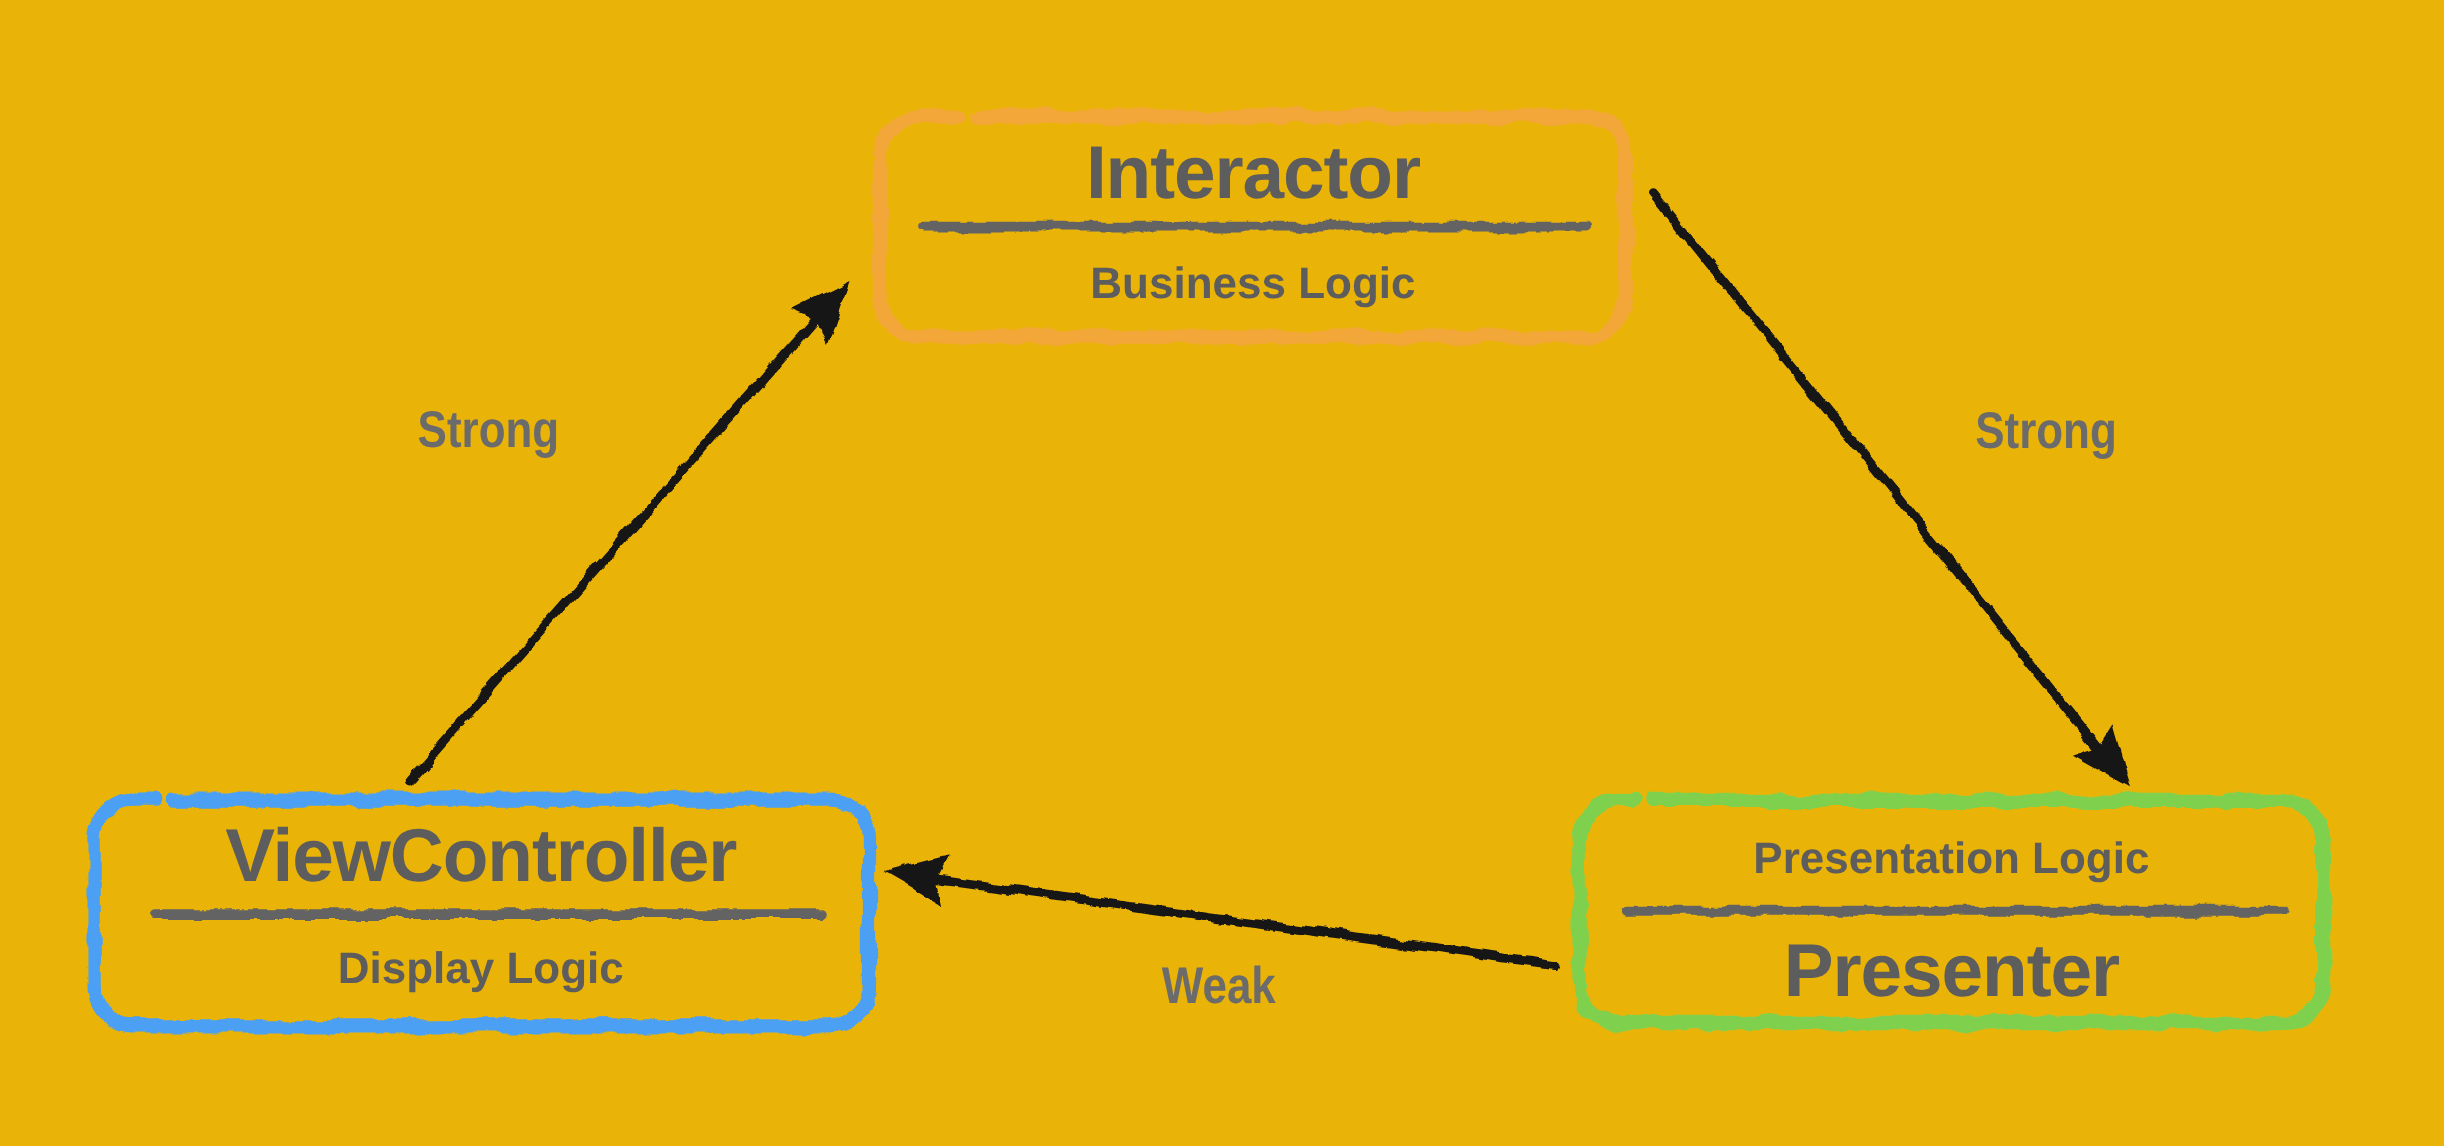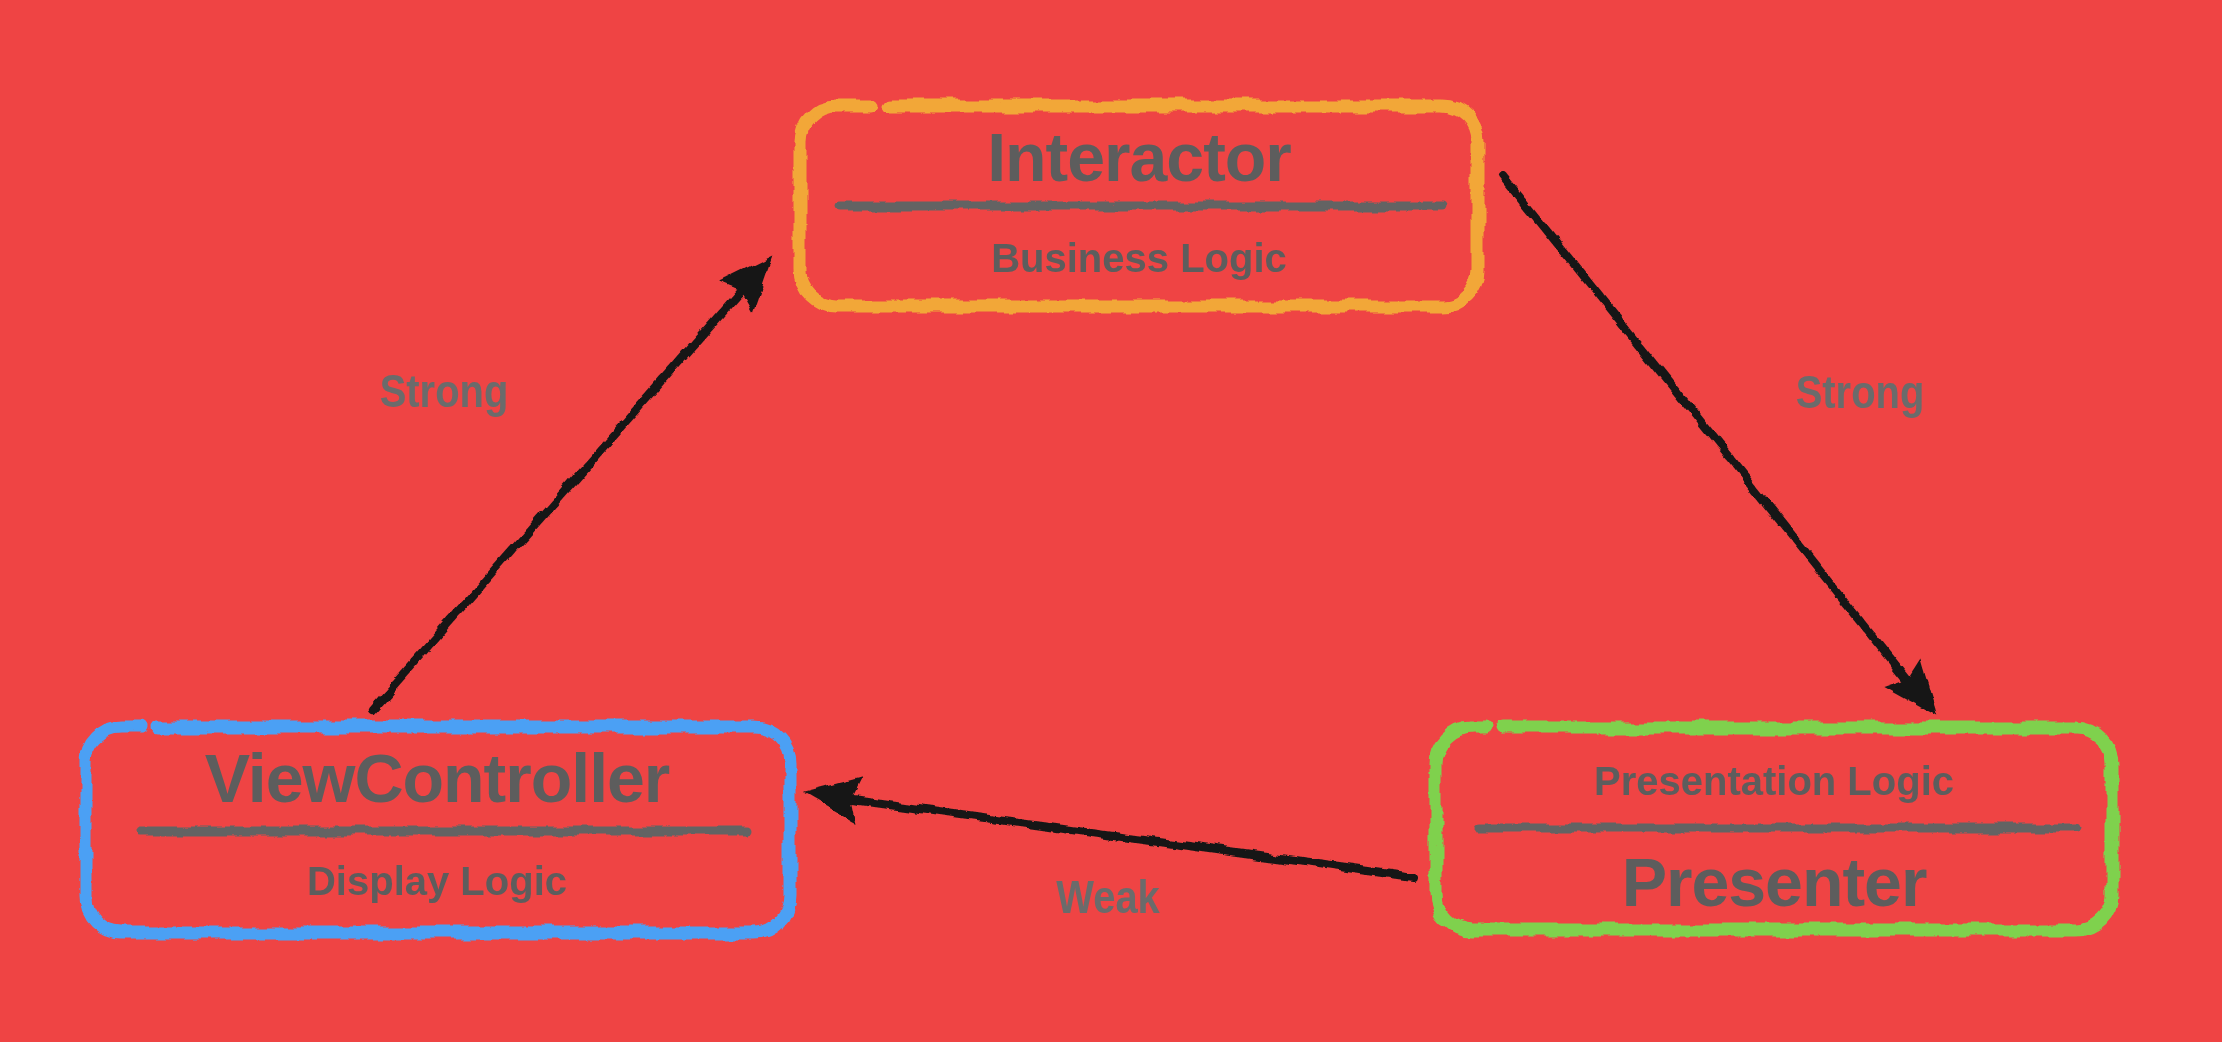--- a/index.html
+++ b/index.html
@@ -4,21 +4,21 @@
 <style>
   html, body {
     margin: 0;
     padding: 0;
     background: #ffffff;
     width: 2222px;
     height: 1042px;
     overflow: hidden;
     font-family: "Liberation Sans", sans-serif;
   }
-  .stage { position: relative; width: 2222px; height: 1042px; background: #ef4444; }
+  .stage { position: relative; width: 2222px; height: 1042px; background: #eab308; }
   svg { display: block; }
   .node-border { fill: none; stroke-width: 13; stroke-linecap: round; }
   .divider { stroke: #646464; stroke-width: 9; stroke-linecap: round; }
   .arrow-line { stroke: #181818; stroke-width: 8; stroke-linecap: round; fill: none; }
   .arrow-head { fill: #181818; stroke: none; }
   .node-title {
     font-family: "Liberation Sans", sans-serif;
     font-weight: bold;
     font-size: 68px;
     fill: #5d5d5d;

